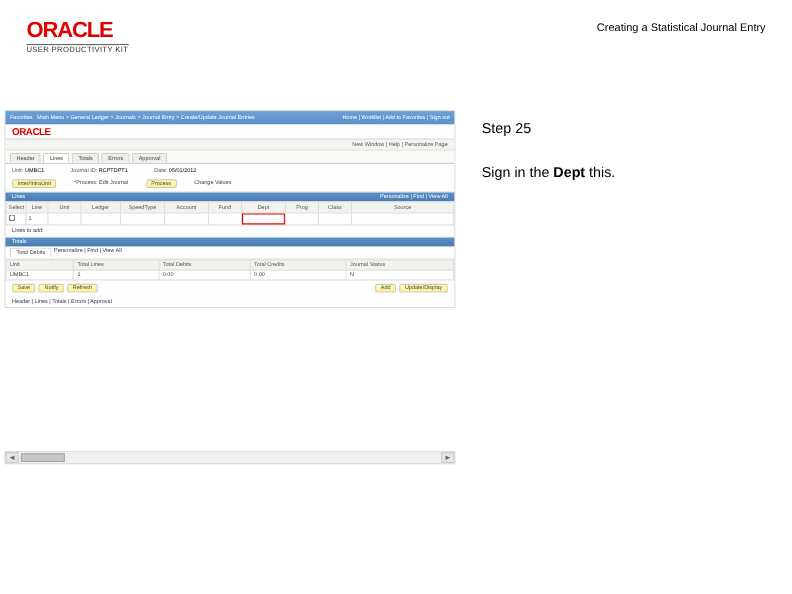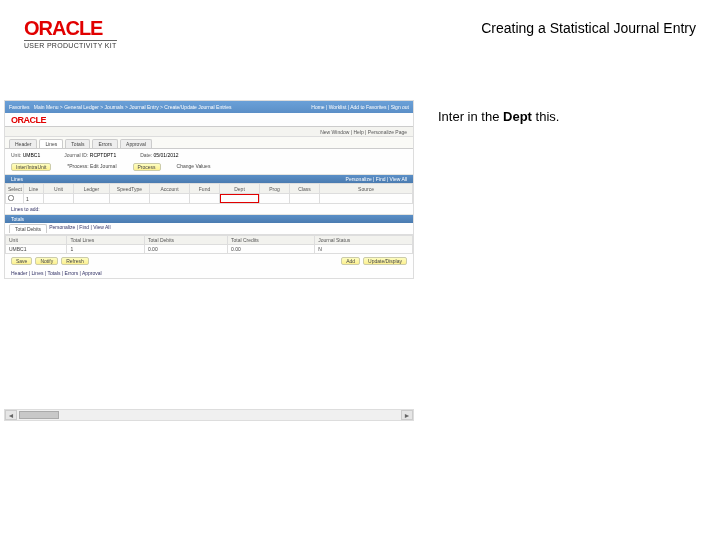--- a/index.html
+++ b/index.html
@@ -33,21 +33,21 @@
   }
   .logo-sub {
     font-size: 7px;
     color: #333;
     margin-top: 2px;
     border-top: 1px solid #666;
     padding-top: 1px;
     letter-spacing: 0.3px;
   }
   .page-title {
-    font-size: 14px;
+    font-size: 10px;
     color: #000;
     margin-top: 2px;
   }
   .content {
     position: absolute;
     top: 100px;
     left: 0;
     right: 0;
     display: flex;
   }
@@ -380,17 +380,18 @@
     </div>
 
     <div class="scrollbar-h">
       <div class="arrow left">◄</div>
       <div class="thumb"></div>
       <div class="arrow right">►</div>
     </div>
   </div>
 
   <div class="instruction-col">
+    <p class="step-label">Step 25</p>
     <p class="inst-p">
-      <span>Inter in the </span><b>Dept</b><span> this.</span>
+      <span>Sign in the </span><b>Dept</b><span> this.</span>
     </p>
   </div>
 </div>
 
 </body></html>

